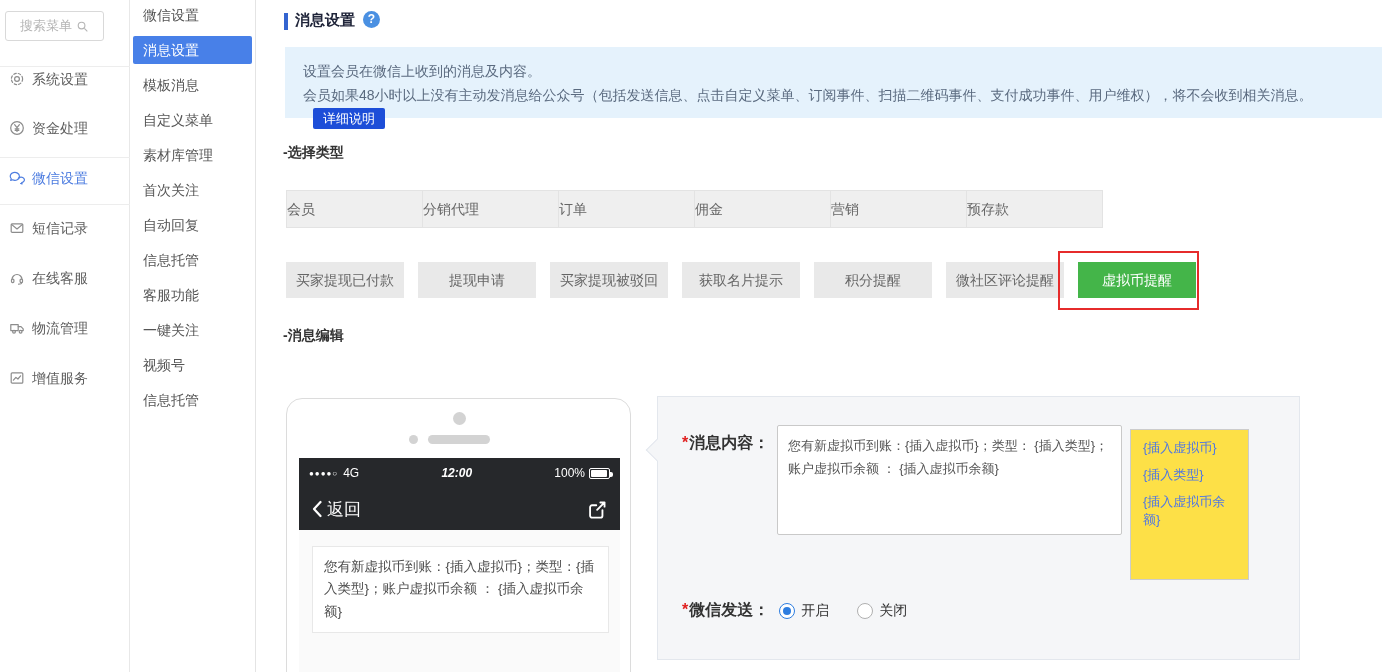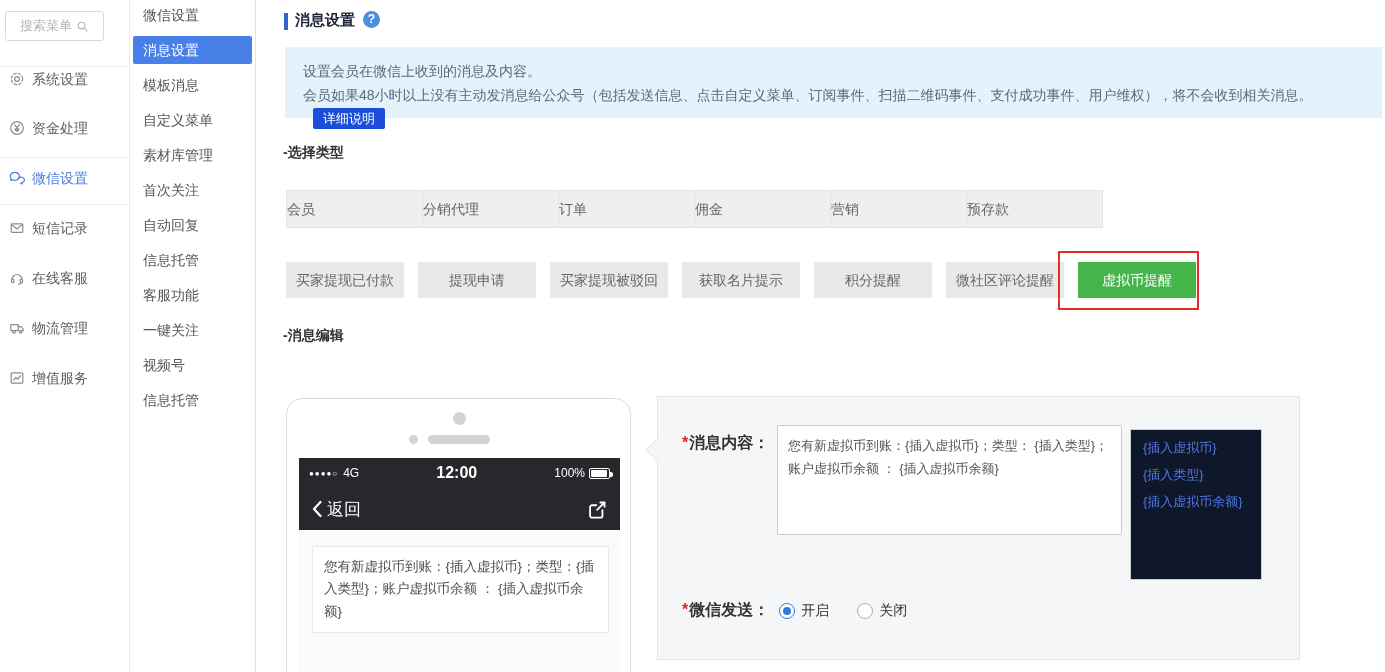--- a/index.html
+++ b/index.html
@@ -40,36 +40,36 @@
   .red-annotation { position:absolute; left:1058px; top:251px; width:141px; height:59px; border:2px solid #e62b2b; z-index:5; pointer-events:none; }
   
   .phone { position:absolute; left:286px; top:398px; width:345px; height:290px; background:#fff; border:1px solid #dcdcdc; border-radius:16px 16px 0 0; }
   .cam-dot { position:absolute; left:166px; top:13px; width:13px; height:13px; border-radius:50%; background:#d3d3d3; }
   .ear-dot { position:absolute; left:122px; top:36px; width:9px; height:9px; border-radius:50%; background:#d3d3d3; }
   .speaker-bar { position:absolute; left:141px; top:36px; width:62px; height:9px; border-radius:5px; background:#d3d3d3; }
   .phone-dark { position:absolute; left:12px; top:59px; width:321px; background:#26282b; color:#fff; }
   .status-row { height:30px; display:flex; align-items:center; justify-content:space-between; padding:0 10px; font-size:12px; }
   .signal-group { display:flex; align-items:center; gap:5px; }
   .signal-dots { font-size:8px; letter-spacing:1px; }
-  .status-time { font-size:16px; font-weight:bold; }
+  .status-time { font-size:12px; font-weight:bold;font-style:italic; }
   .battery-group { display:flex; align-items:center; gap:4px; font-size:12px; }
   .battery { position:relative; width:21px; height:11px; border:1px solid #fff; border-radius:2px; }
   .battery::before { content:""; position:absolute; left:1px; top:1px; right:2px; bottom:1px; background:#fff; border-radius:1px; }
   .battery::after { content:""; position:absolute; right:-4px; top:3px; width:3px; height:5px; background:#fff; border-radius:0 2px 2px 0; }
   .nav-row { height:42px; display:flex; align-items:center; justify-content:space-between; padding:0 12px; }
   .back-group { display:flex; align-items:center; gap:4px; font-size:17px;justify-content:space-between; }
   .phone-screen { position:absolute; left:12px; top:131px; width:321px; height:158px; background:#fafafa; }
   .msg-card { position:absolute; left:13px; top:16px; width:297px; background:#fff; border:1px solid #e8e8e8; padding:9px 11px; font-size:13.5px; color:#4f4f4f; line-height:1.65; }
   
   .form-panel { position:absolute; left:657px; top:396px; width:643px; height:264px; background:#f5f6f8; border:1px solid #e3e7ed; }
   .panel-pointer { position:absolute; left:-9px; top:45px; width:16px; height:16px; background:#f5f6f8; border-left:1px solid #e3e7ed; border-bottom:1px solid #e3e7ed; transform:rotate(45deg); }
   .form-label { position:absolute; font-weight:bold; color:#333; font-size:16px; }
   .req { color:#e02020; margin-right:1px; font-weight:bold; }
   .content-textarea { position:absolute; left:119px; top:28px; width:345px; height:110px; border:1px solid #c9c9c9; border-radius:2px; background:#fff; padding:8px 10px; font-family:inherit; font-size:13px; color:#555; line-height:1.8; resize:none; outline:none; }
-  .links-box { position:absolute; left:472px; top:32px; width:132px; height:151px; background:#0f172a; border:1px solid #ccc; padding:9px 12px; }
+  .links-box { position:absolute; left:472px; top:32px; width:119px; height:151px; background:#fde047; border:1px solid #ccc; padding:9px 12px; }
   .ins-link { display:block; font-size:13px; color:#4f77e3; margin-bottom:9px; text-decoration:none; cursor:pointer; }
   .send-row { position:absolute; left:24px; top:203px; display:flex; align-items:center; font-size:14px; }
   .radio-wrap { display:flex; align-items:center; gap:6px; margin-left:10px; cursor:pointer; }
   .radio-wrap + .radio-wrap { margin-left:28px; }
   .radio { width:16px; height:16px; border-radius:50%; border:1px solid #b0b0b0; background:#fff; position:relative; }
   .radio.checked { border-color:#2d7de0; }
   .radio.checked::after { content:""; position:absolute; left:3px; top:3px; width:8px; height:8px; border-radius:50%; background:#2d7de0; }
 </style>
 </head>
 <body>

